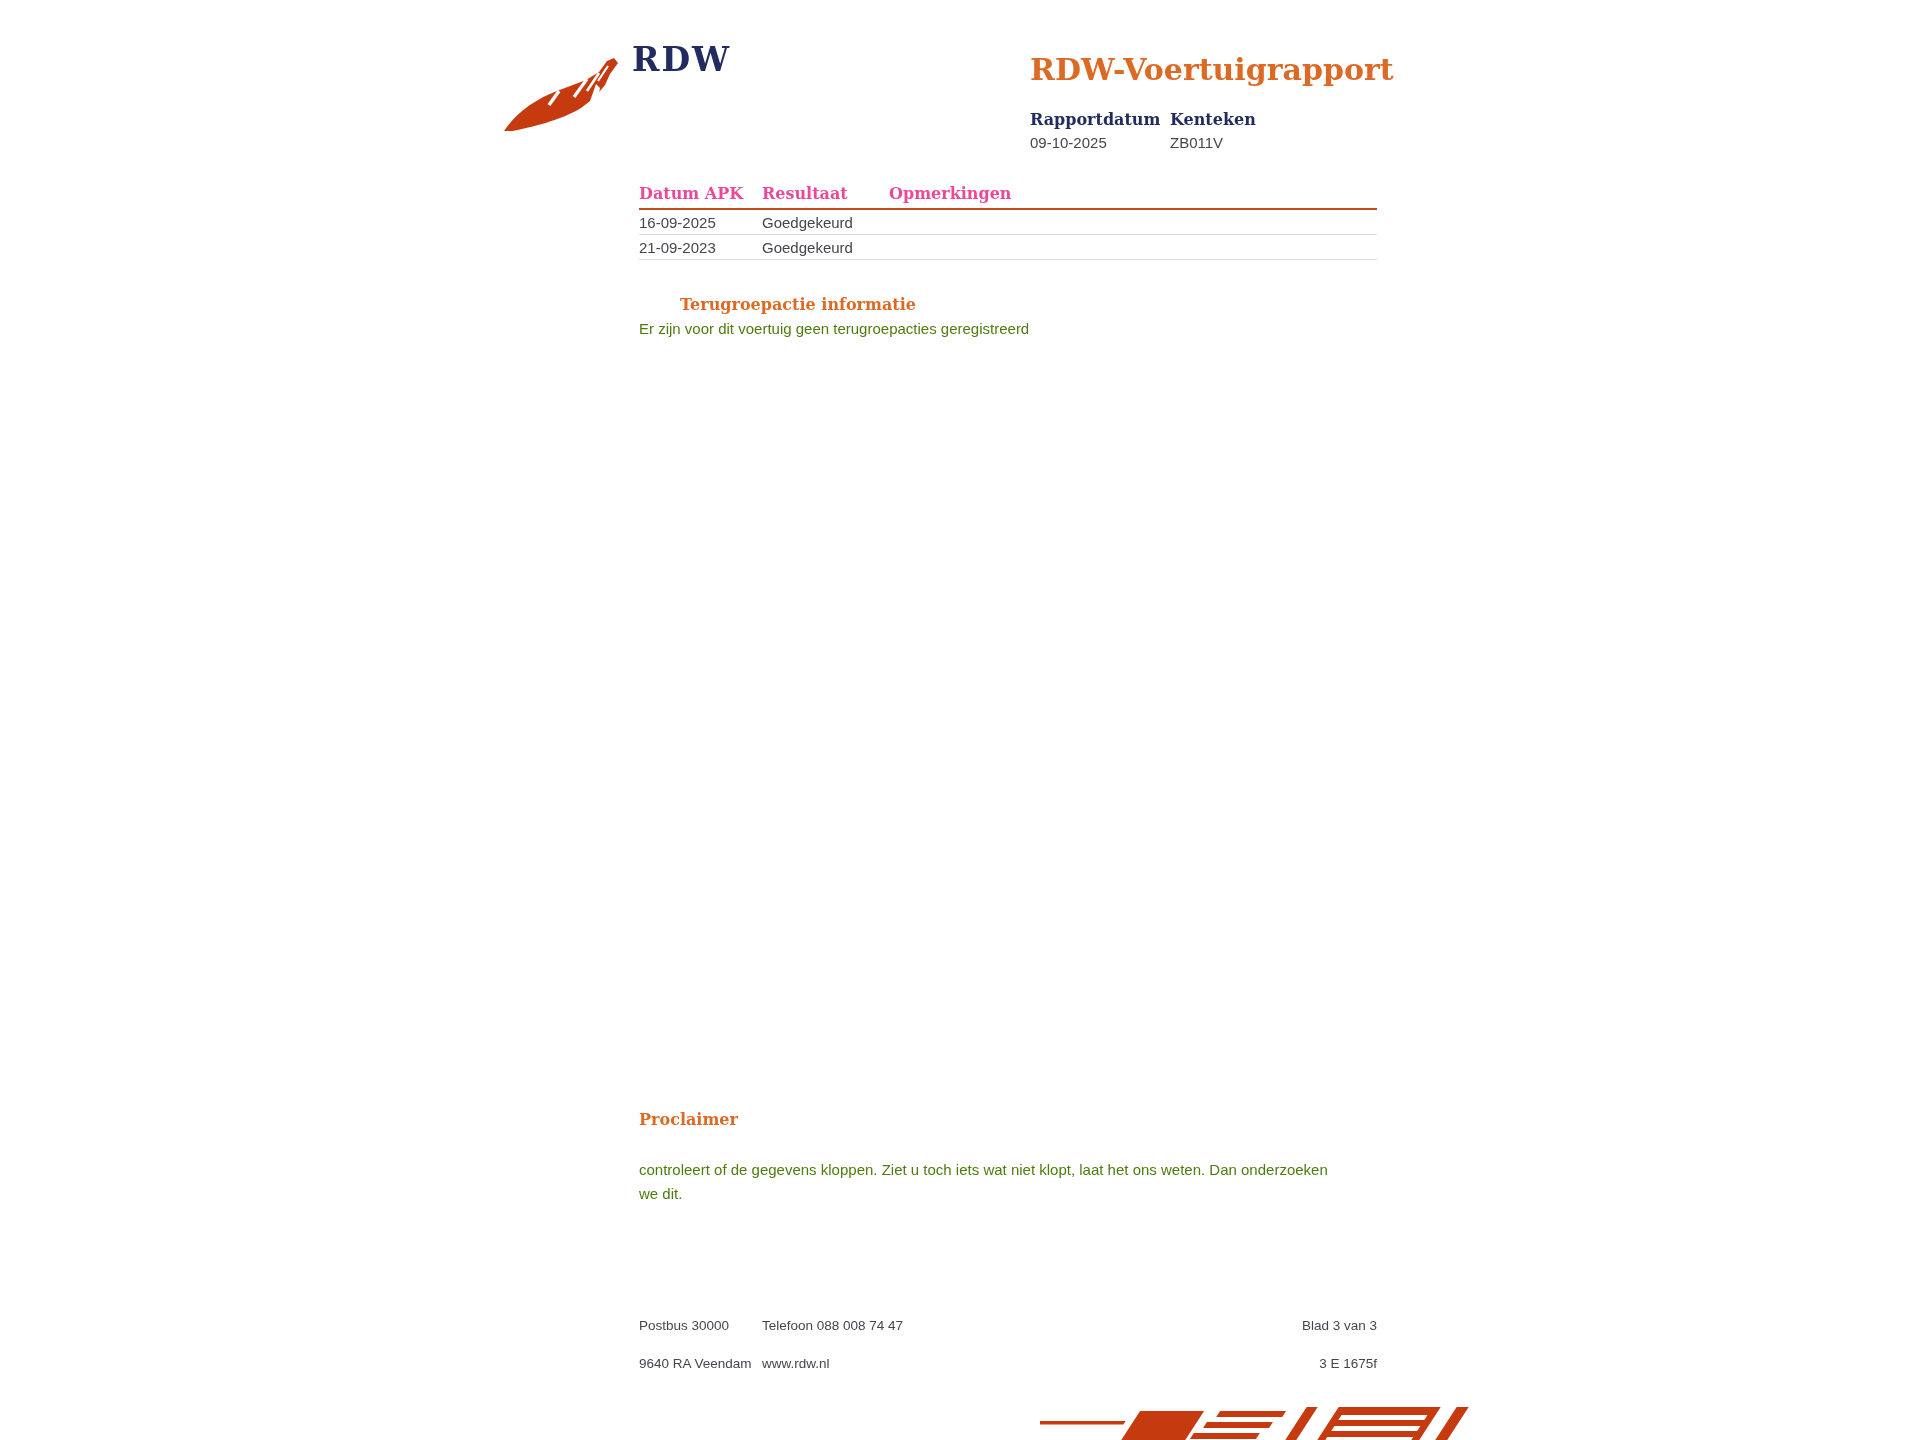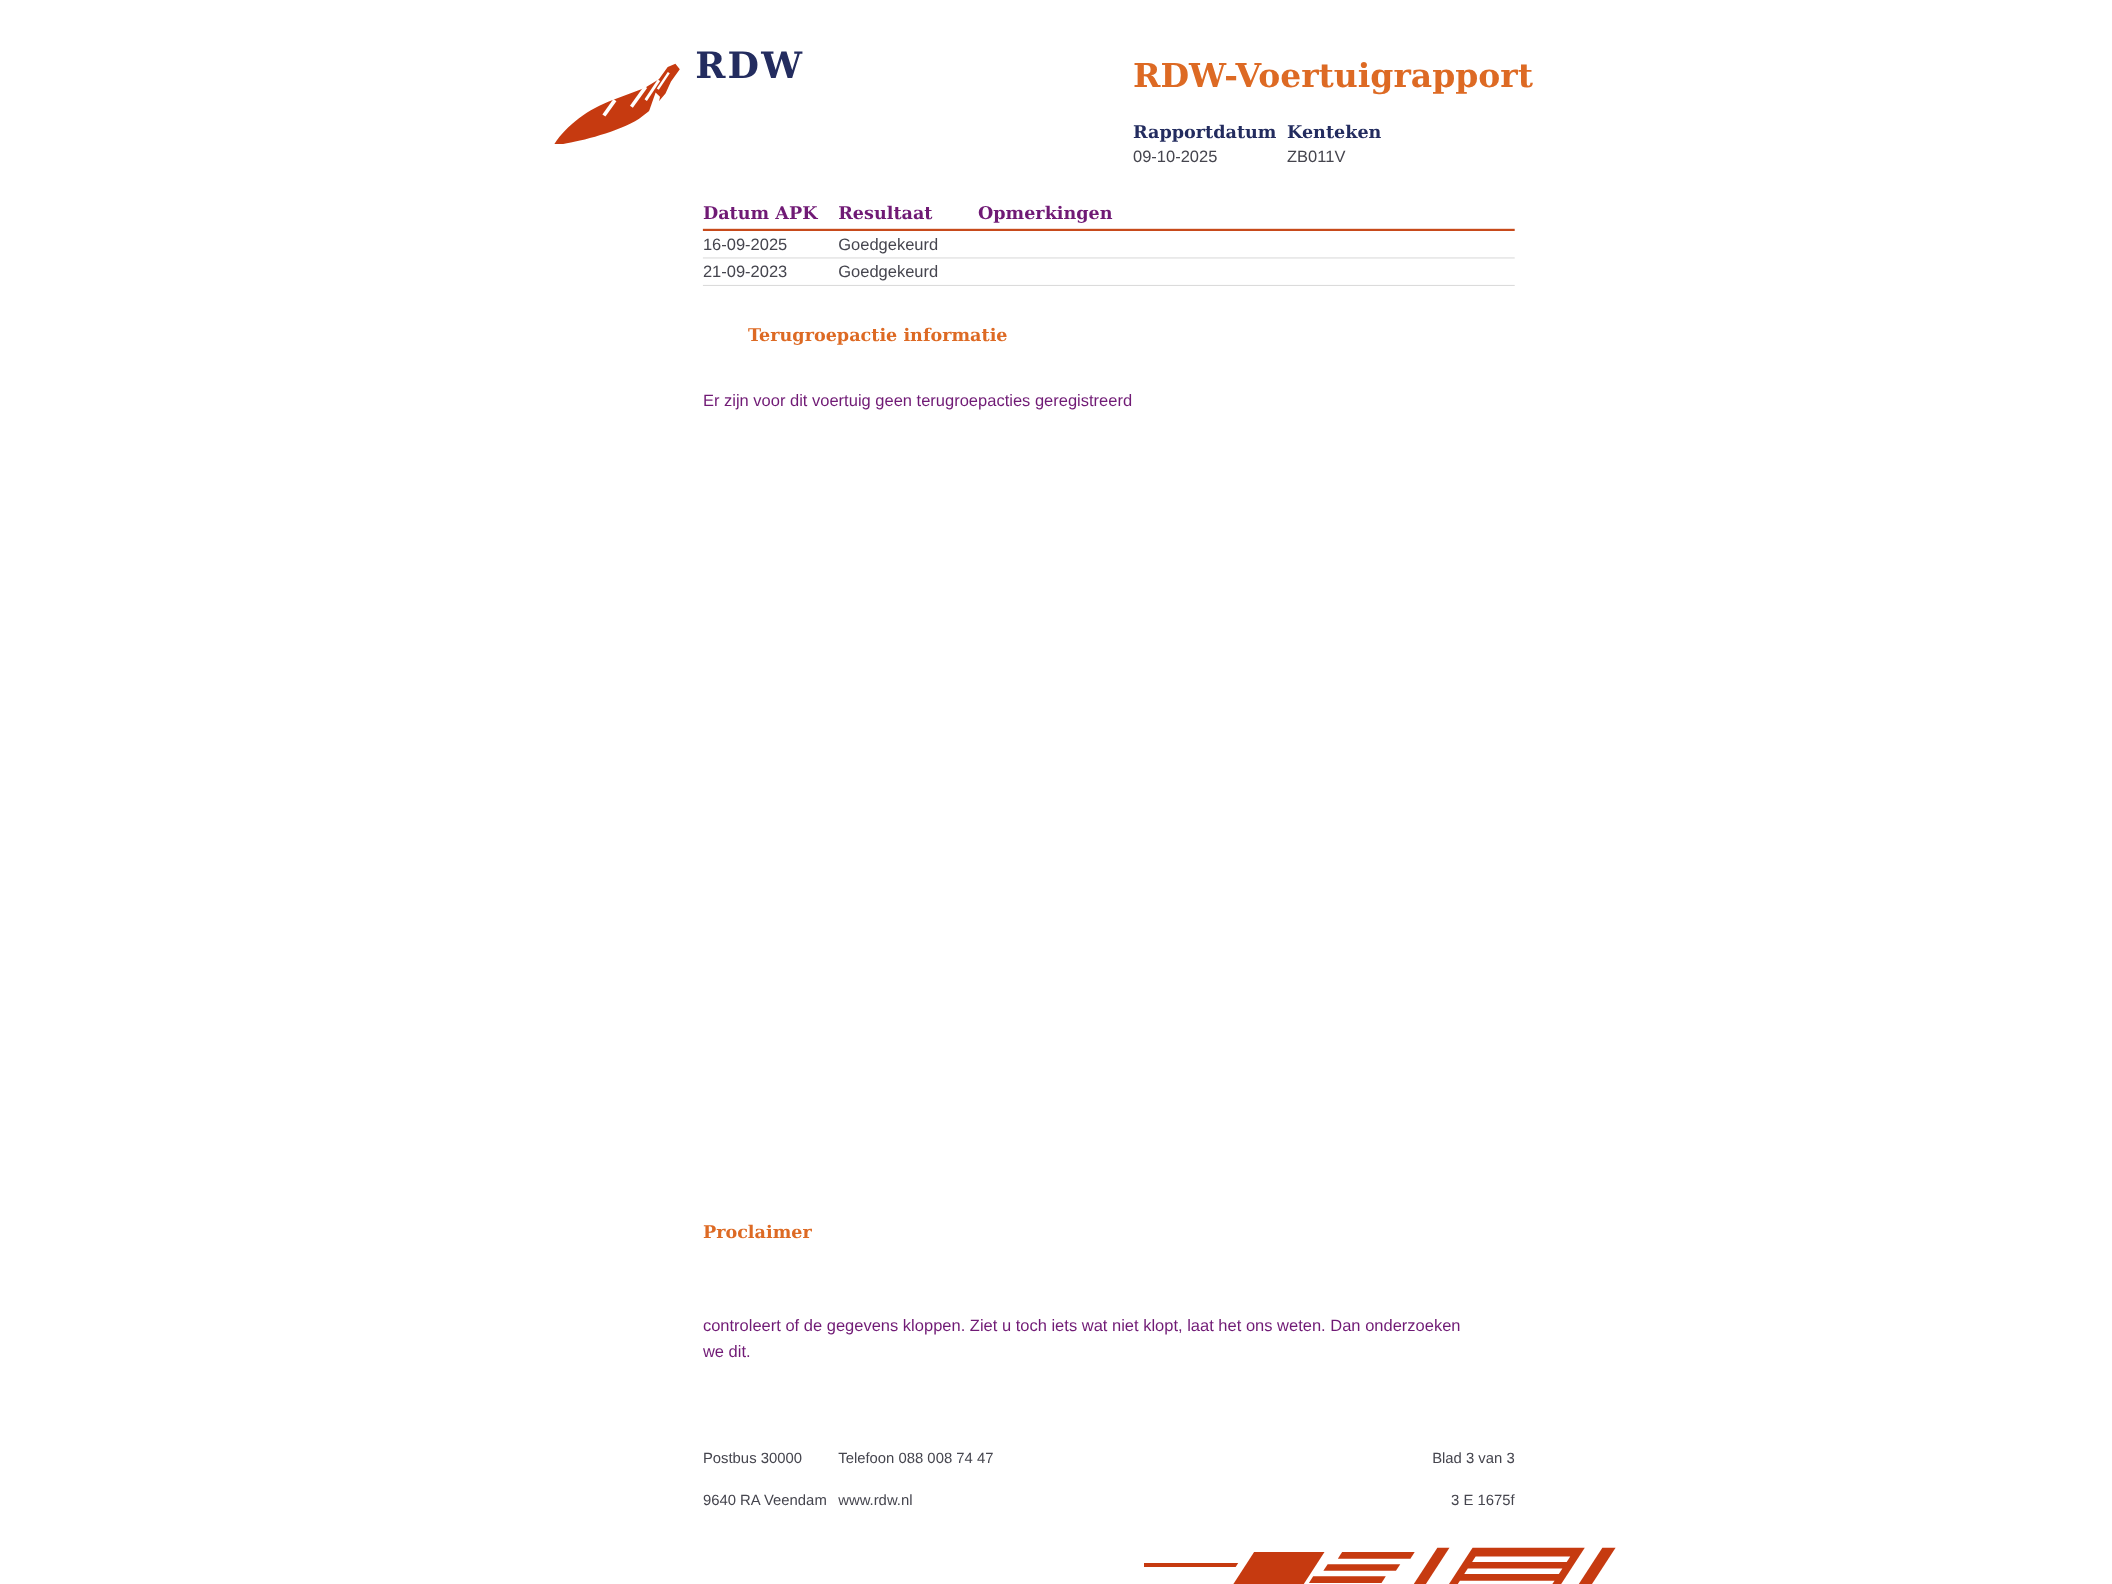--- a/index.html
+++ b/index.html
@@ -6,39 +6,39 @@
   html, body { background: #ffffff; }
   body {
     font-family: "Liberation Sans", "DejaVu Sans", sans-serif;
     width: 1920px; height: 1440px; position: relative; overflow: hidden;
   }
   .page {
     position: absolute; left: 0; top: 0; width: 1920px; height: 1440px;
     background: #ffffff; overflow: hidden;
   }
   .slab { font-family: "DejaVu Serif", "Liberation Serif", serif; font-weight: bold; }
-  .bodytext { color: #701a75; font-size: 15px; margin-top: 36px; }
+  .bodytext { color: #4d7c0f; font-size: 15px; }
 
   
   .feather { position: absolute; left: 502px; top: 52px; width: 122px; height: 82px; }
   .wordmark {
     position: absolute; left: 632px; top: 40px;
     font-size: 33px; letter-spacing: 2px; color: #232C5F;
   }
 
   
   .doc-title { position: absolute; left: 1030px; top: 52px; font-size: 30px; color: #DD6A24; }
   .field-label { position: absolute; top: 110px; font-size: 16px; color: #232C5F; }
   .field-value { position: absolute; top: 134px; font-size: 15px; color: #45454E; }
   .fx1 { left: 1030px; } .fx2 { left: 1170px; }
 
   
   .apk-table { position: absolute; left: 639px; top: 184px; width: 738px; }
   .t-head { display: flex; padding-bottom: 5px; border-bottom: 2px solid #C74A1B; }
-  .t-head > div { font-size: 16px; color: #701a75; }
+  .t-head > div { font-size: 16px; color: #ec4899; }
   .t-row { display: flex; height: 25px; line-height: 25px; border-bottom: 1px solid #DBDBDB; justify-content: space-between; }
   .t-row > div { font-size: 15px; color: #45454E; }
   .c1 { width: 123px; } .c2 { width: 127px; } .c3 { flex: 1; }
 
   
   .section-heading { position: absolute; left: 639px; font-size: 16px; color: #DD6A24; }
   .recall-heading { top: 295px; margin-left: 41px; }
   .recall-body { position: absolute; left: 639px; top: 320px; }
   .proclaimer-heading { top: 1110px; }
   .proclaimer-body { position: absolute; left: 639px; top: 1158px; width: 760px; line-height: 24px; }

